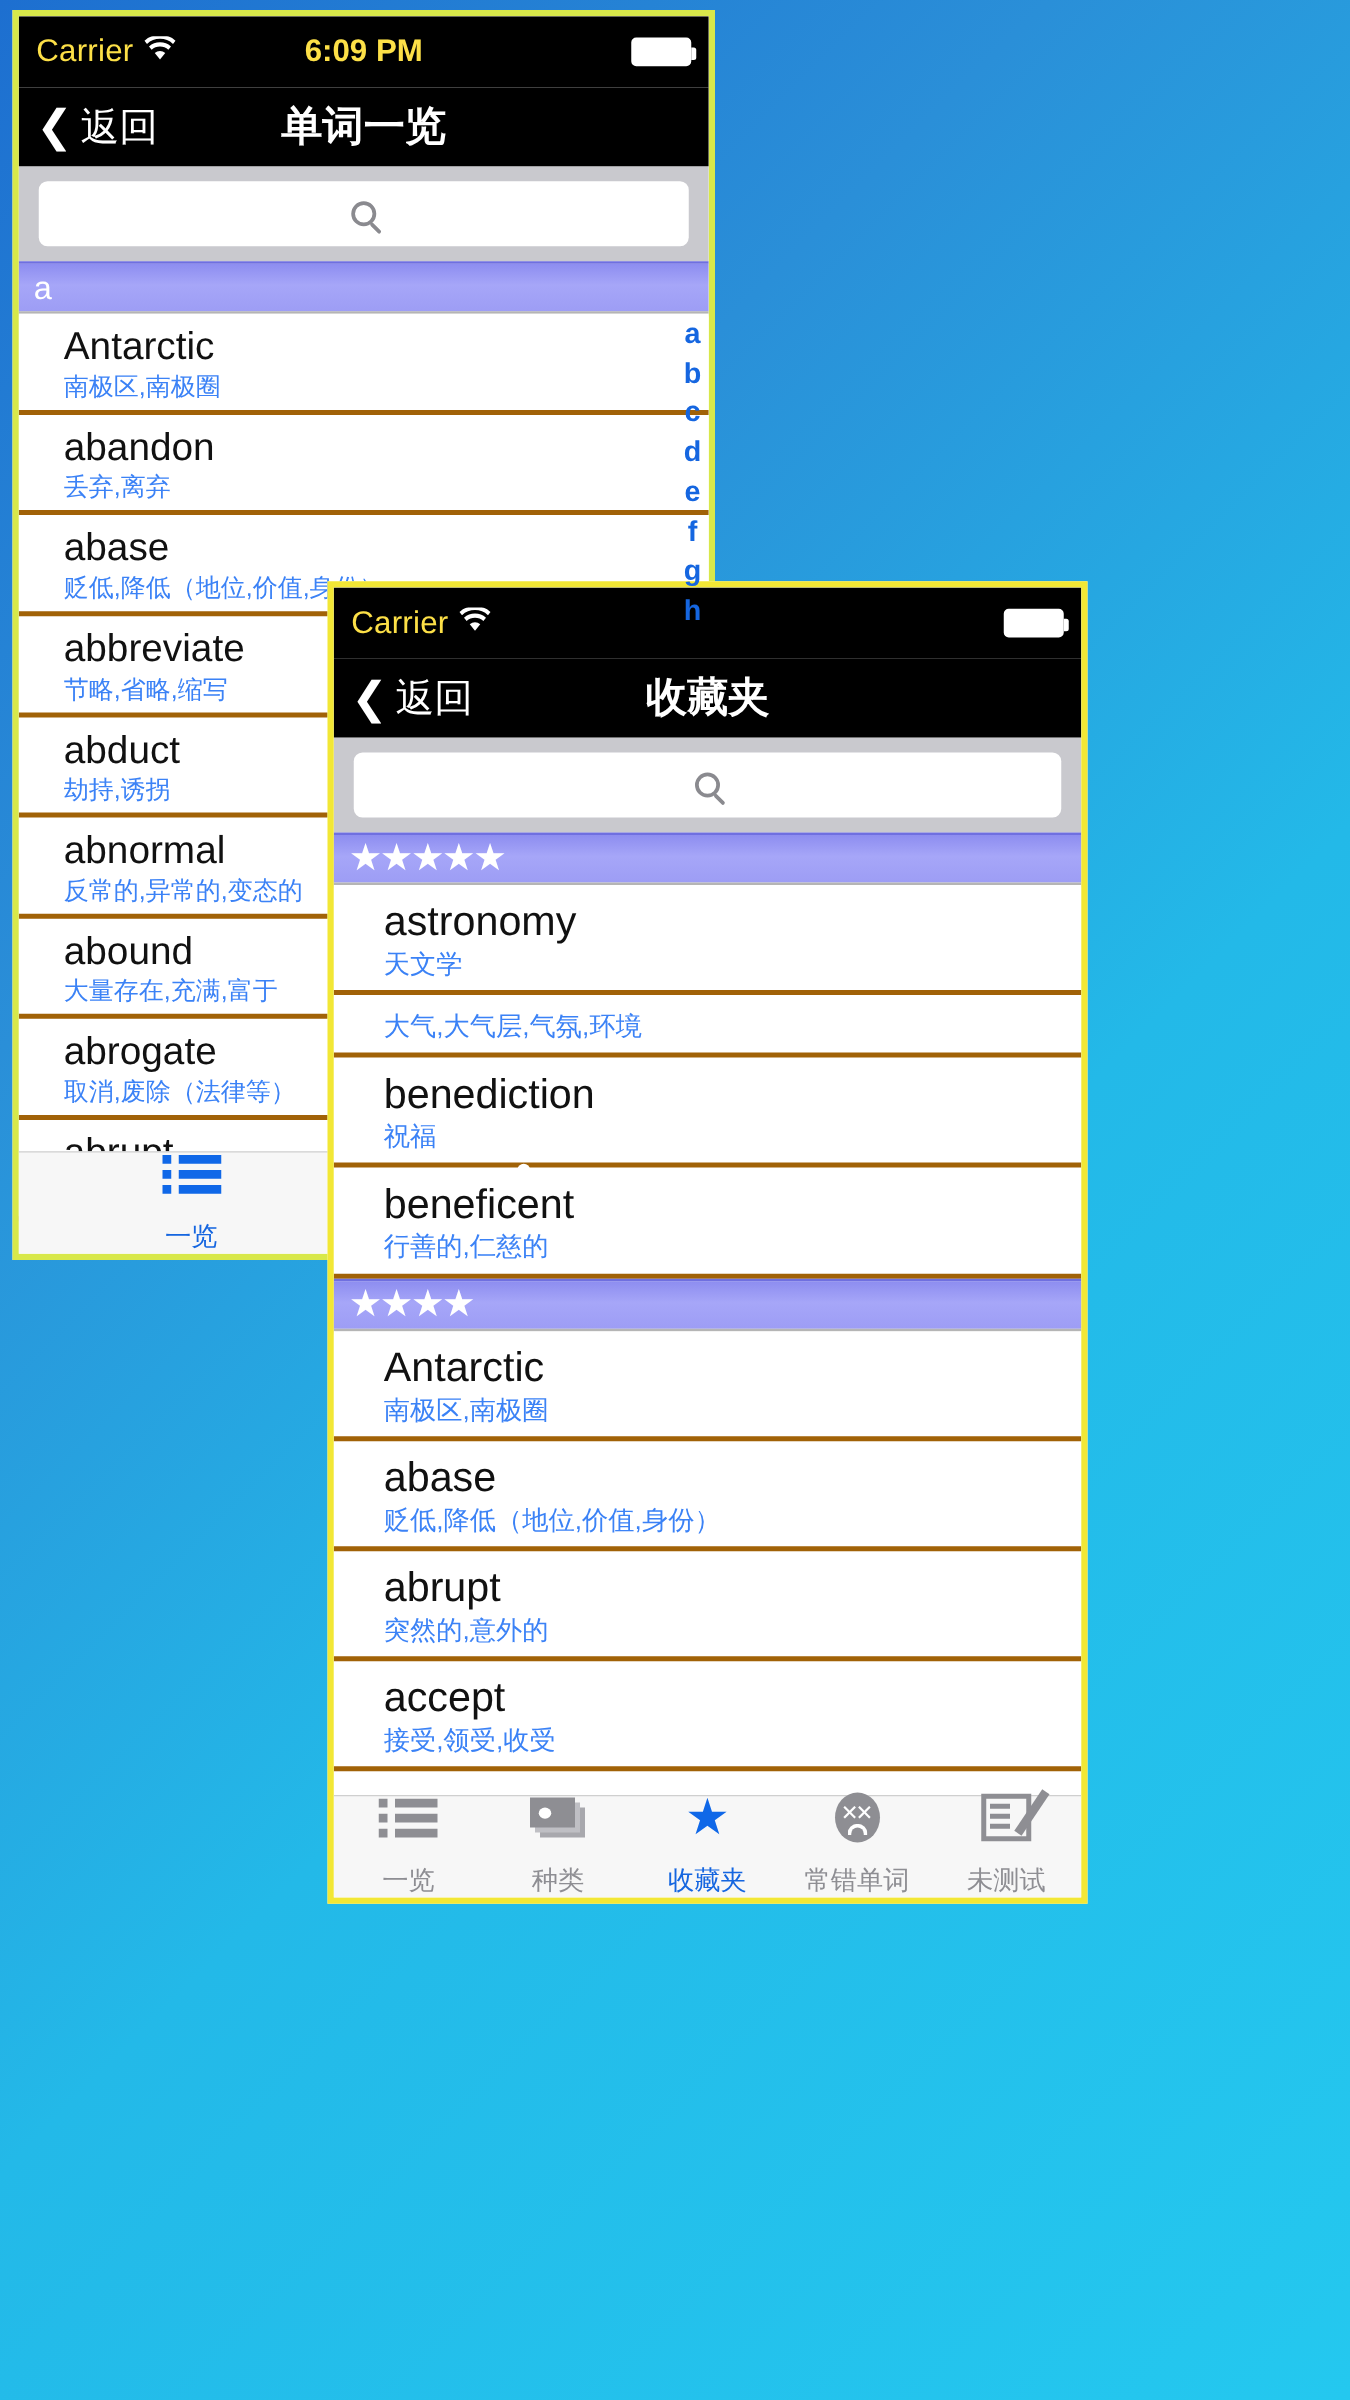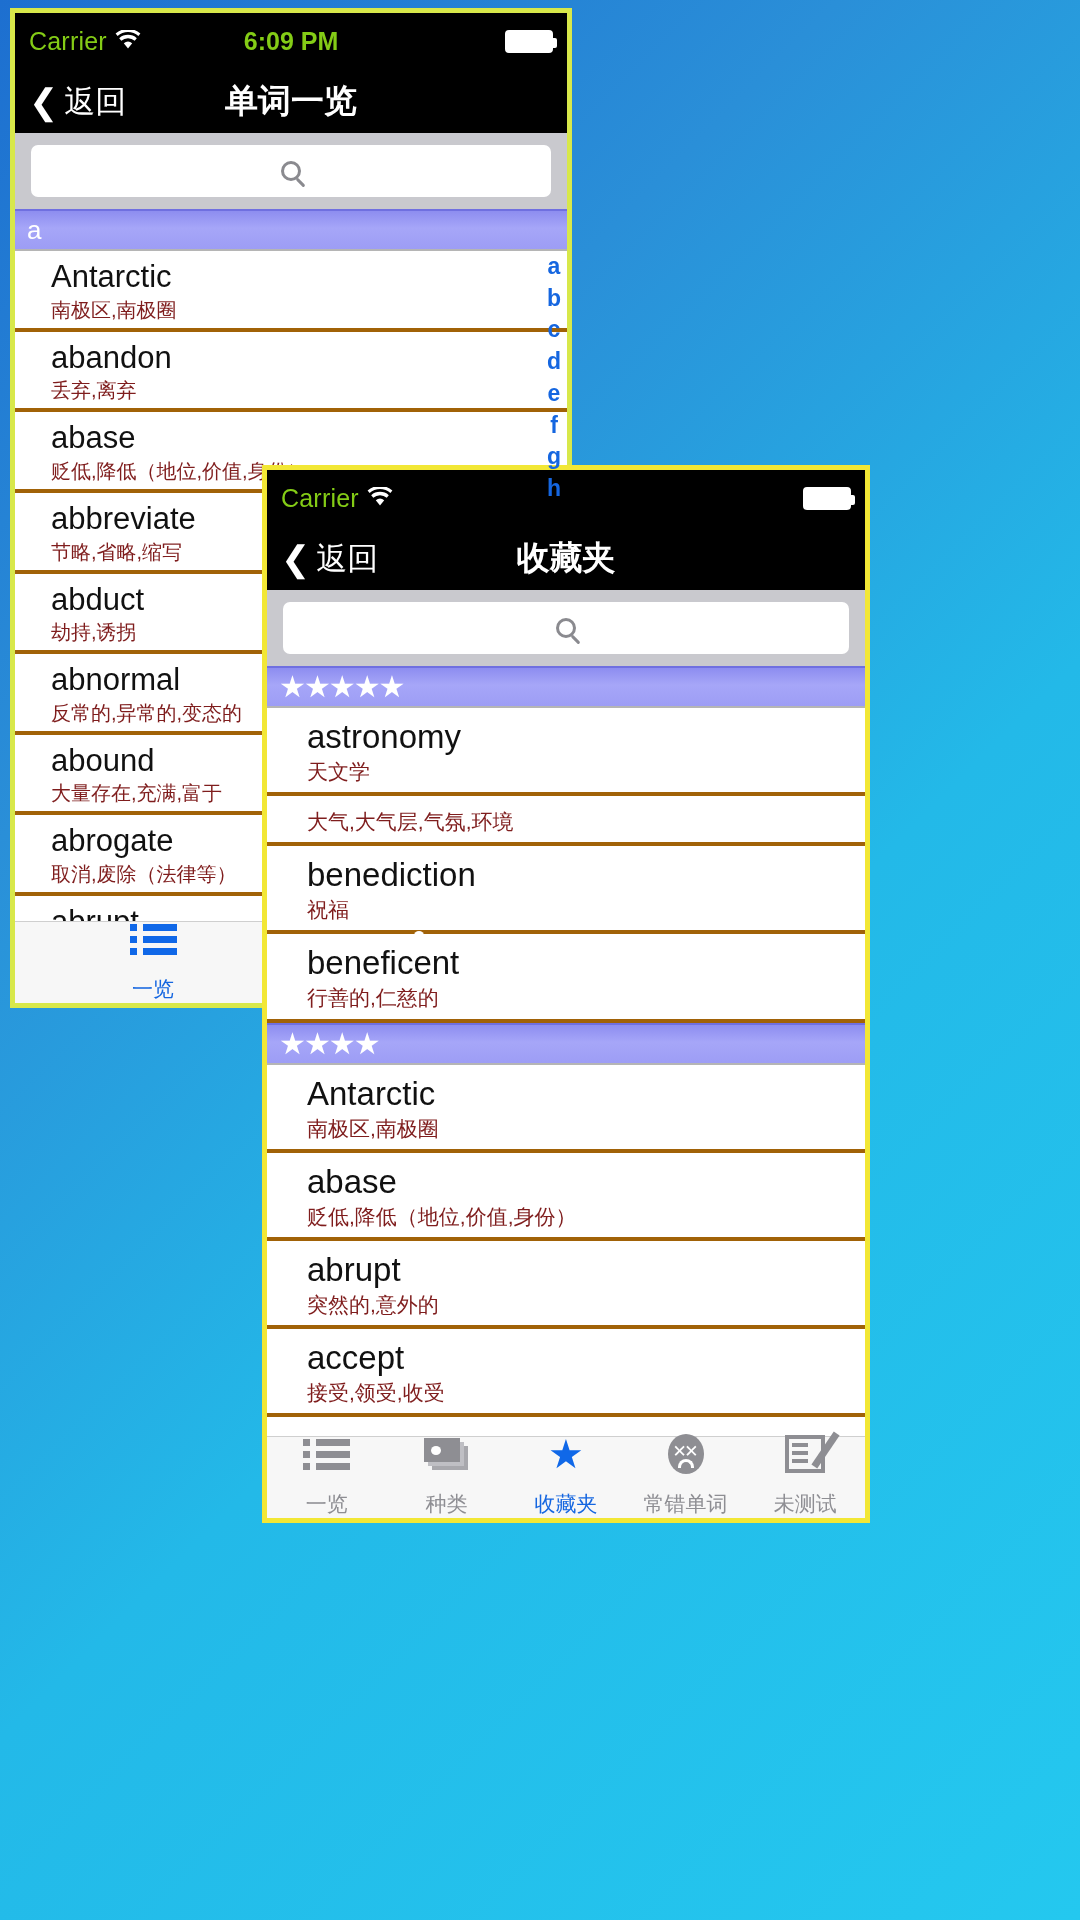--- a/index.html
+++ b/index.html
@@ -18,21 +18,21 @@
     position: absolute;
     background: #ffffff;
     border: 5px solid #d8e84a;
     overflow: hidden;
   }
   .phone.win1 { left: 10px;  top: 8px;   width: 562px;  height: 1000px; }
   .phone.win2 { left: 262px; top: 465px; width: 608px;  height: 1058px; border-color: #f2e735; }
 
   .statusbar {
     background: #000;
-    color: #84cc16;
+    color: #fde047;
     height: 57px;
     display: flex;
     align-items: center;
     position: relative;
     padding: 0 14px;
   }
   .sb-left { display:flex; align-items:center; gap:8px; font-size:25px; letter-spacing:.2px; }
   .sb-time {
     position:absolute; left:0; right:0; text-align:center;
     font-size:25px; font-weight:bold; pointer-events:none;
@@ -89,21 +89,21 @@
     position:relative;
   }
   .section-header .stars { letter-spacing:-2px; font-size:30px; line-height:1; }
 
   .listbody { background:#fff; position:relative; }
   .row {
     padding:10px 0 8px 40px;
     border-bottom:4px solid #a16207;
   }
   .row .word { font-size:33px; color:#111; line-height:1.15; }
-  .row .mean { font-size:21px; color:#7f1d1d; margin-top:3px; line-height:1.2; }
+  .row .mean { font-size:21px; color:#3b82f6; margin-top:3px; line-height:1.2; }
 
   
   .win1 .row { padding:8px 0 6px 36px; }
   .win1 .row .word { font-size:31px; }
   .win1 .row .mean { font-size:20px; }
 
   
   .alpha-index {
     position:absolute; right:6px; top:0;
     display:flex; flex-direction:column; align-items:center;

